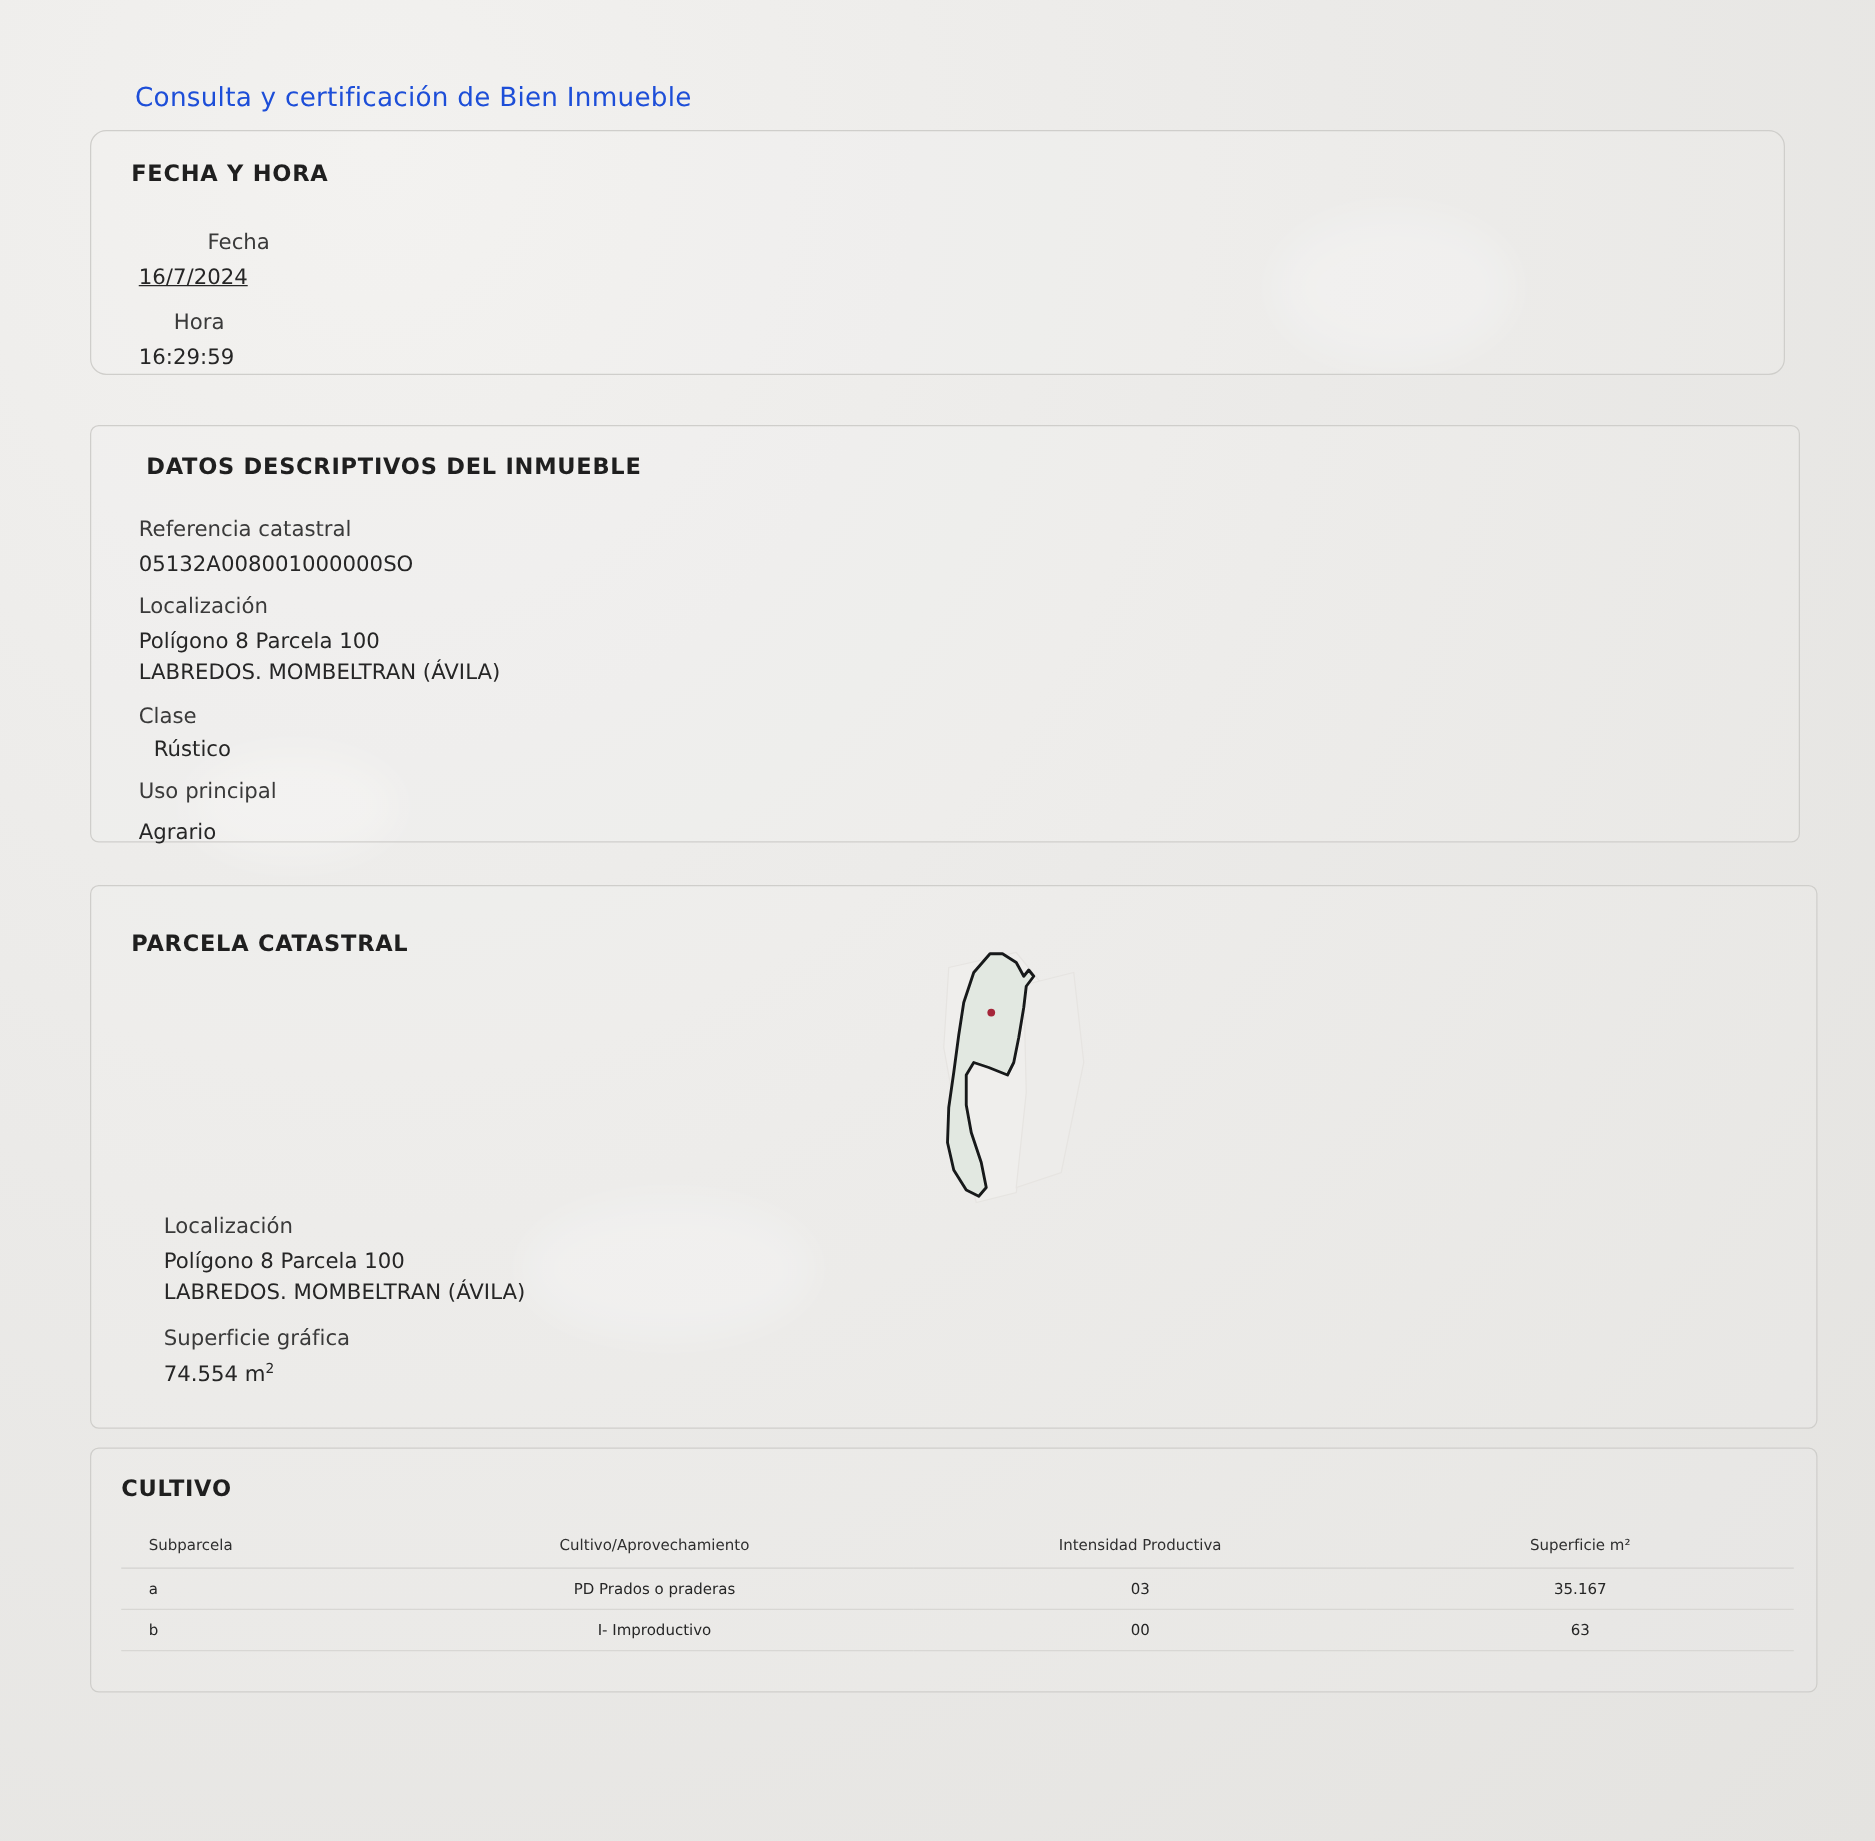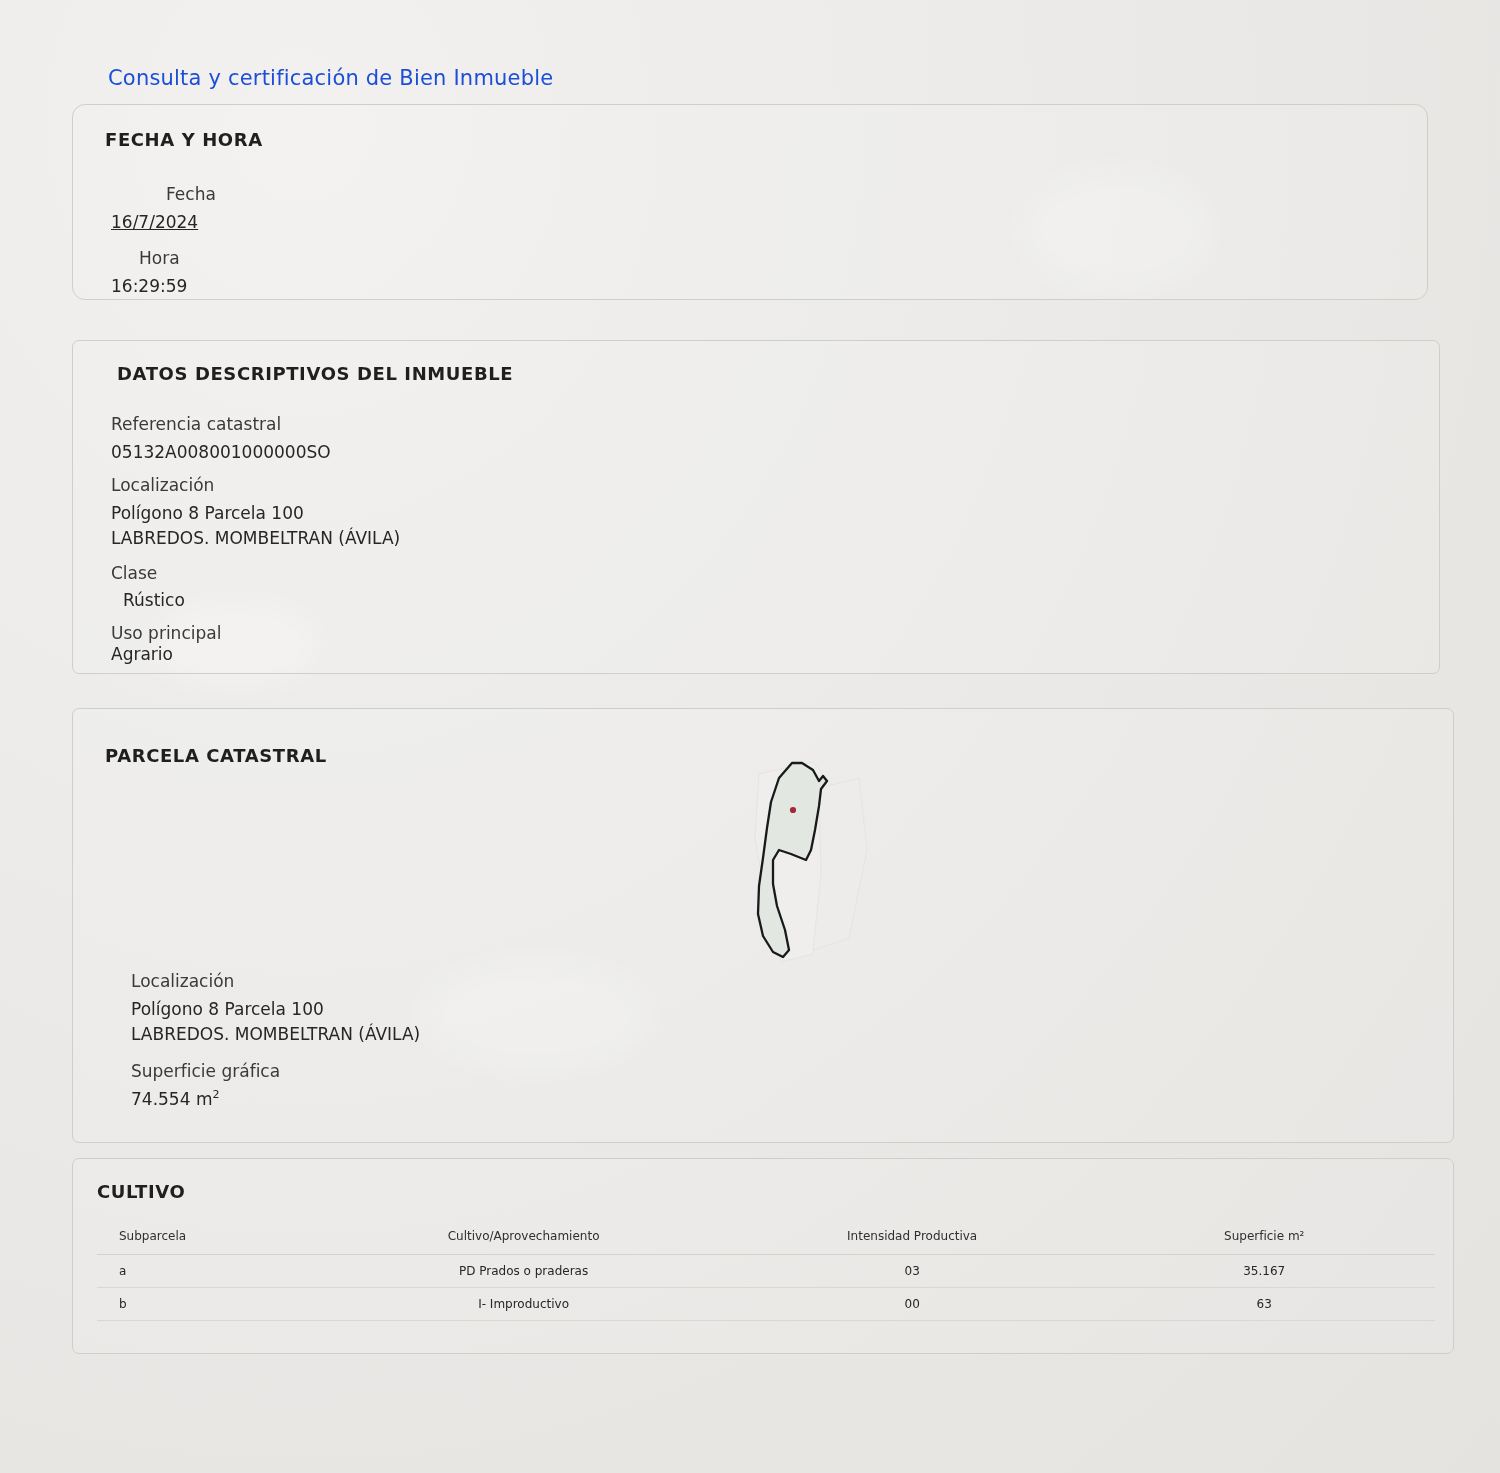--- a/index.html
+++ b/index.html
@@ -79,21 +79,21 @@
   #card-datos { left: 72px; top: 340px; width: 1368px; height: 334px; }
   #card-datos .card-title { left: 32px; top: 22px; margin-left: 12px; }
   #lbl-ref   { left: 38px; top: 73px; }
   #val-ref   { left: 38px; top: 101px; }
   #lbl-loc1  { left: 38px; top: 134px; }
   #val-loc1a { left: 38px; top: 162px; }
   #val-loc1b { left: 38px; top: 187px; }
   #lbl-clase { left: 38px; top: 222px; }
   #val-clase { left: 50px; top: 249px; }
   #lbl-uso   { left: 38px; top: 282px; }
-  #val-uso   { left: 38px; top: 303px; }
+  #val-uso   { left: 38px; top: 315px; }
 
   
   #card-parcela { left: 72px; top: 708px; width: 1382px; height: 435px; }
   #card-parcela .card-title { left: 32px; top: 36px; }
   #lbl-loc2  { left: 58px; top: 262px; }
   #val-loc2a { left: 58px; top: 290px; }
   #val-loc2b { left: 58px; top: 315px; }
   #lbl-sup   { left: 58px; top: 352px; }
   #val-sup   { left: 58px; top: 379px; }
 

